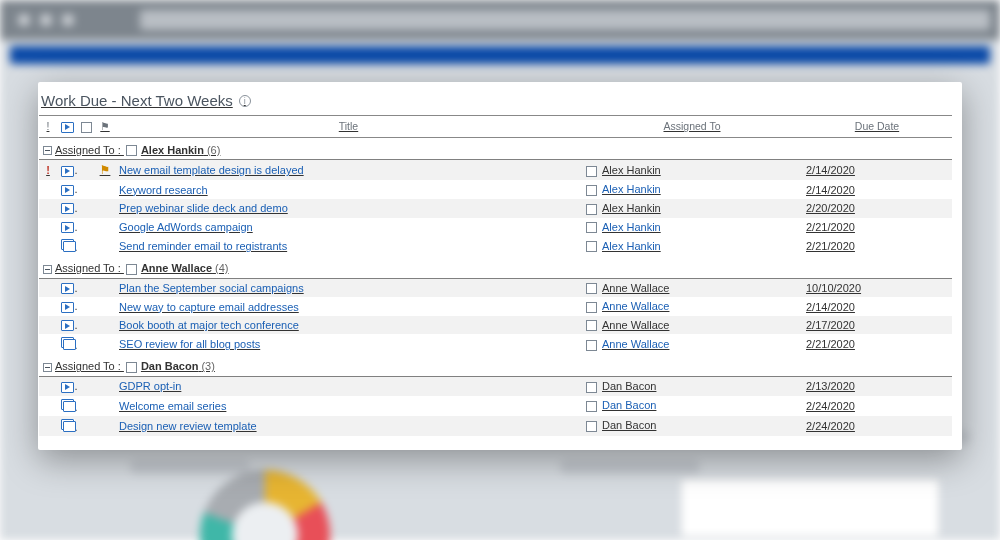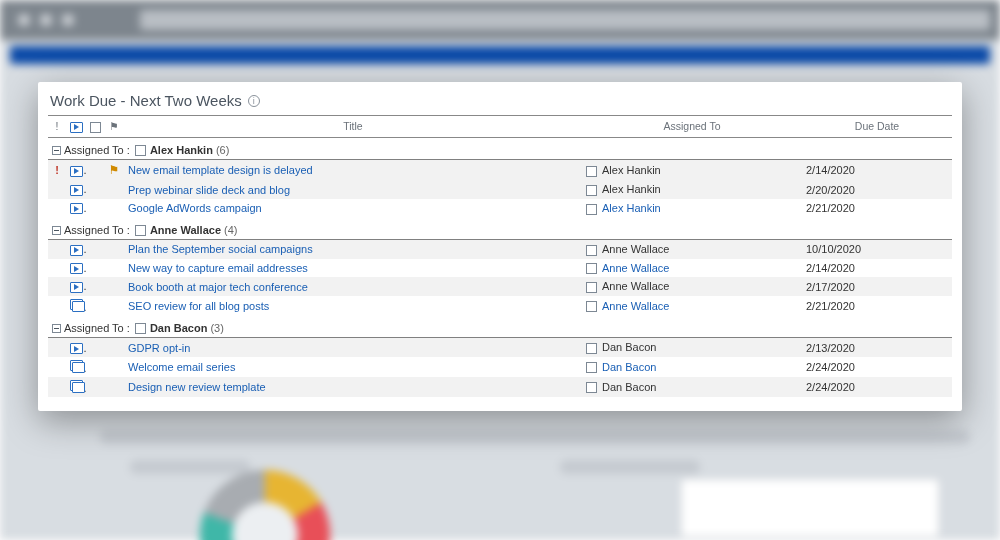--- a/index.html
+++ b/index.html
@@ -23,21 +23,22 @@
   }
   .donut::after { content:""; position:absolute; inset:32px; background:#eceff2; border-radius:50%;}
 
   
   .panel {
     position: absolute;
     top: 82px; left: 38px; right: 38px;
     background: #fff;
     box-shadow: 0 10px 35px rgba(0,0,0,0.35);
     border-radius: 2px;
-    padding: 8px 10px 14px 10px;
+    padding: 8px 10px 14px 1px;
+    text-decoration: underline;
   }
   .panel-title { font-size: 15px; color:#4b5560; padding: 2px 0 6px 2px; display:flex; align-items:center; gap:6px;}
   .info-icon { width:12px; height:12px; border:1px solid #8a929b; border-radius:50%; display:inline-flex; align-items:center; justify-content:center; font-size:9px; color:#8a929b;}
   .divider { height:1px; background:#888; margin-bottom:0;}
   table { width:100%; border-collapse: collapse; table-layout: fixed; }
   col.c-imp { width:18px;} col.c-type{ width:20px;} col.c-chk{width:18px;} col.c-flag{width:20px;}
   col.c-title { } col.c-assigned{ width:220px;} col.c-due{width:150px;}
   thead th { text-align:center; font-weight:400; color:#6b727a; font-size:10.5px; padding:4px 4px; border-bottom:1px solid #888;}
   thead th.icon-h { text-align:center; }
   tbody td { padding:3px 4px; vertical-align:middle; white-space:nowrap; overflow:hidden; text-overflow:ellipsis;}
@@ -114,38 +115,56 @@
         </tr>
         <tr class="row-alt">
           <td class="imp">!</td>
           <td style="text-align: center;"><span class="type-icon play"></span></td>
           <td></td>
           <td style="text-align: center;"><span class="flag">⚑</span></td>
           <td><a href="#" class="link">New email template design is delayed</a></td>
           <td><span class="chk" style="margin-right: 5px;"></span><span class="assignee">Alex Hankin</span></td>
           <td class="due">2/14/2020</td>
         </tr>
-        <tr class="row-alt">
-          <td class="imp"></td>
-          <td style="text-align: center;"><span class="type-icon play"></span></td>
-          <td></td>
-          <td style="text-align: center;"></td>
-          <td><a href="#" class="link">Prep webinar slide deck and blog</a></td>
+        <tr>
+          <td class="imp"></td>
+          <td style="text-align: center;"><span class="type-icon play"></span></td>
+          <td></td>
+          <td style="text-align: center;"></td>
+          <td><a href="#" class="link">Keyword research</a></td>
+          <td><span class="chk" style="margin-right: 5px;"></span><span class="assignee linked">Alex Hankin</span></td>
+          <td class="due">2/14/2020</td>
+        </tr>
+        <tr class="row-alt">
+          <td class="imp"></td>
+          <td style="text-align: center;"><span class="type-icon play"></span></td>
+          <td></td>
+          <td style="text-align: center;"></td>
+          <td><a href="#" class="link">Prep webinar slide deck and demo</a></td>
           <td><span class="chk" style="margin-right: 5px;"></span><span class="assignee">Alex Hankin</span></td>
           <td class="due">2/20/2020</td>
         </tr>
         <tr>
           <td class="imp"></td>
           <td style="text-align: center;"><span class="type-icon play"></span></td>
           <td></td>
           <td style="text-align: center;"></td>
           <td><a href="#" class="link">Google AdWords campaign</a></td>
           <td><span class="chk" style="margin-right: 5px;"></span><span class="assignee linked">Alex Hankin</span></td>
           <td class="due">2/21/2020</td>
         </tr>
+        <tr>
+          <td class="imp"></td>
+          <td style="text-align: center;"><span class="type-icon stack"></span></td>
+          <td></td>
+          <td style="text-align: center;"></td>
+          <td><a href="#" class="link">Send reminder email to registrants</a></td>
+          <td><span class="chk" style="margin-right: 5px;"></span><span class="assignee linked">Alex Hankin</span></td>
+          <td class="due">2/21/2020</td>
+        </tr>
         <tr class="group">
           <td colspan="7"><span class="expander"></span><span class="glabel">Assigned To : </span><span class="chk" style="margin:0 4px 0 2px;"></span><span class="gname">Anne Wallace</span> <span class="gcount">(4)</span></td>
         </tr>
         <tr class="row-alt">
           <td class="imp"></td>
           <td style="text-align: center;"><span class="type-icon play"></span></td>
           <td></td>
           <td style="text-align: center;"></td>
           <td><a href="#" class="link">Plan the September social campaigns</a></td>
           <td><span class="chk" style="margin-right: 5px;"></span><span class="assignee">Anne Wallace</span></td>

